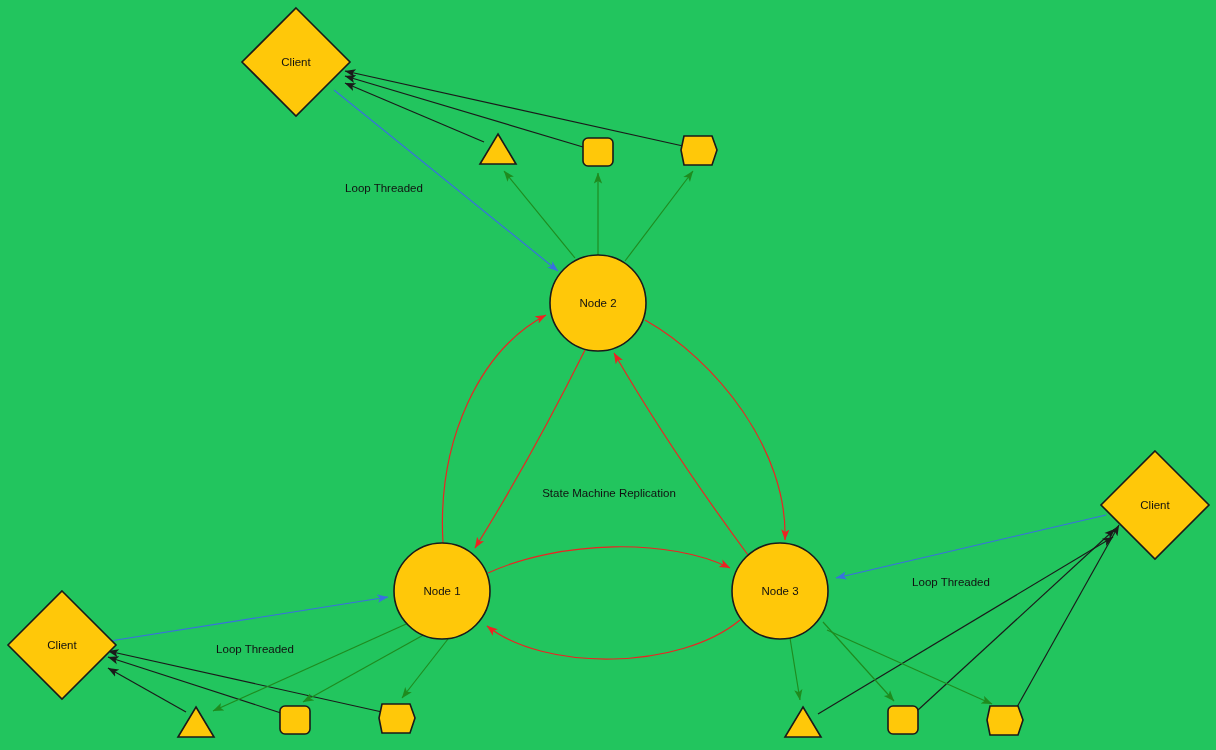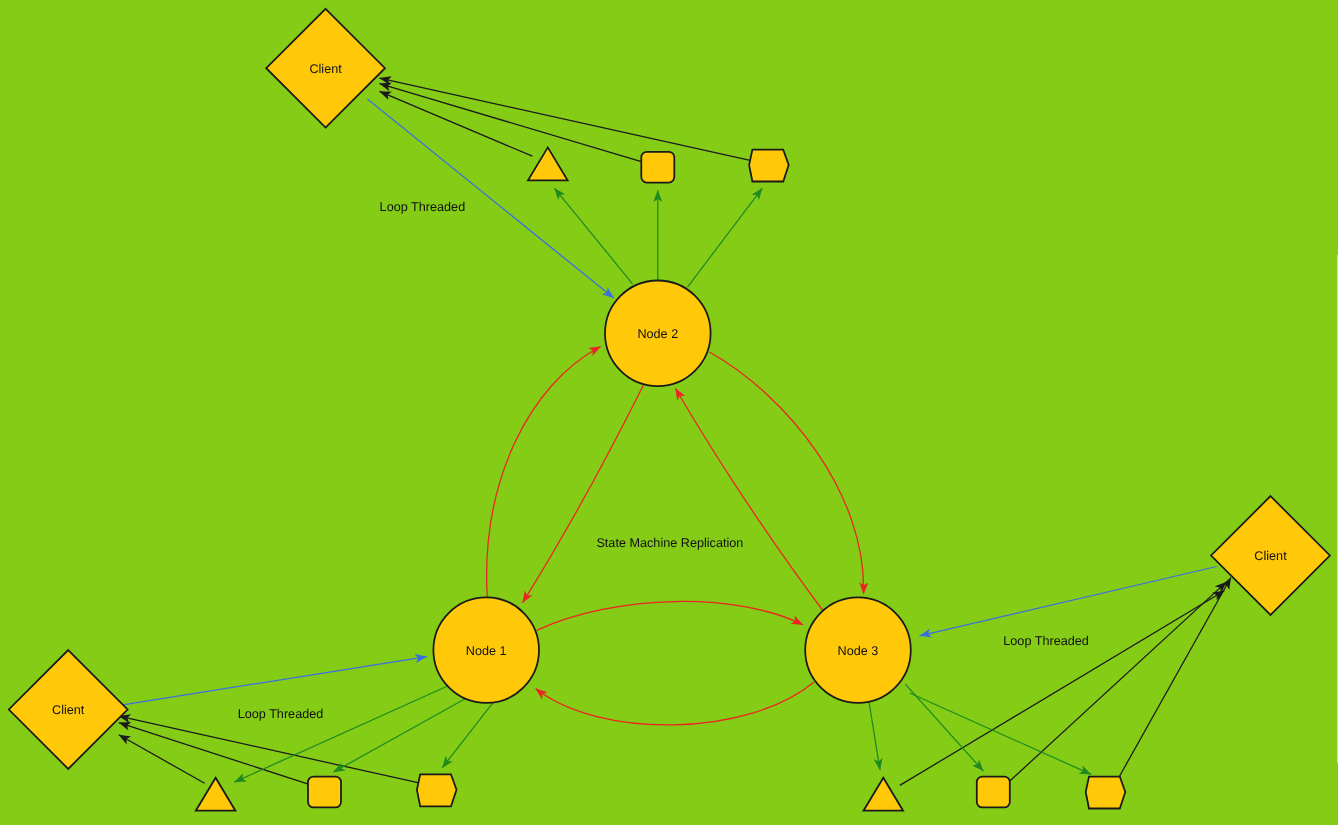--- a/index.html
+++ b/index.html
@@ -8,21 +8,21 @@
     padding: 0;
     background: #ffffff;
   }
   body {
     font-family: "Liberation Sans", sans-serif;
   }
   #canvas-wrap {
     position: relative;
     width: 1216px;
     height: 750px;
-    background: #84cc16;
+    background: #22c55e;
     overflow: hidden;
   }
   svg#diagram {
     display: block;
     width: 1216px;
     height: 750px;
   }
   .node-shape {
     fill: #FFC809;
     stroke: #1a1a1a;

